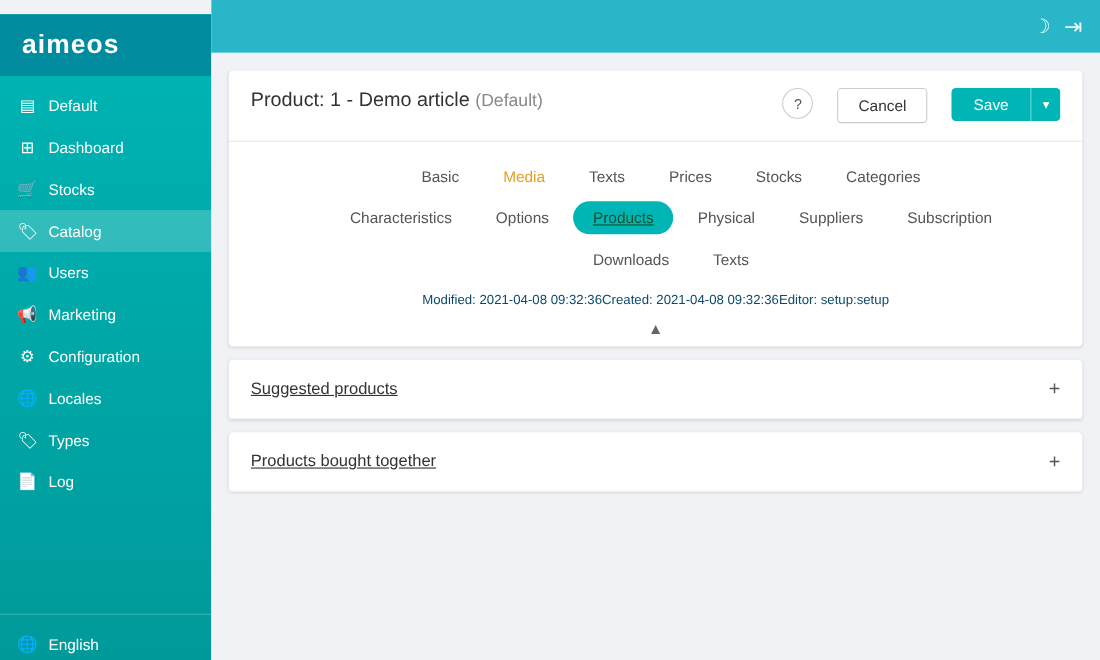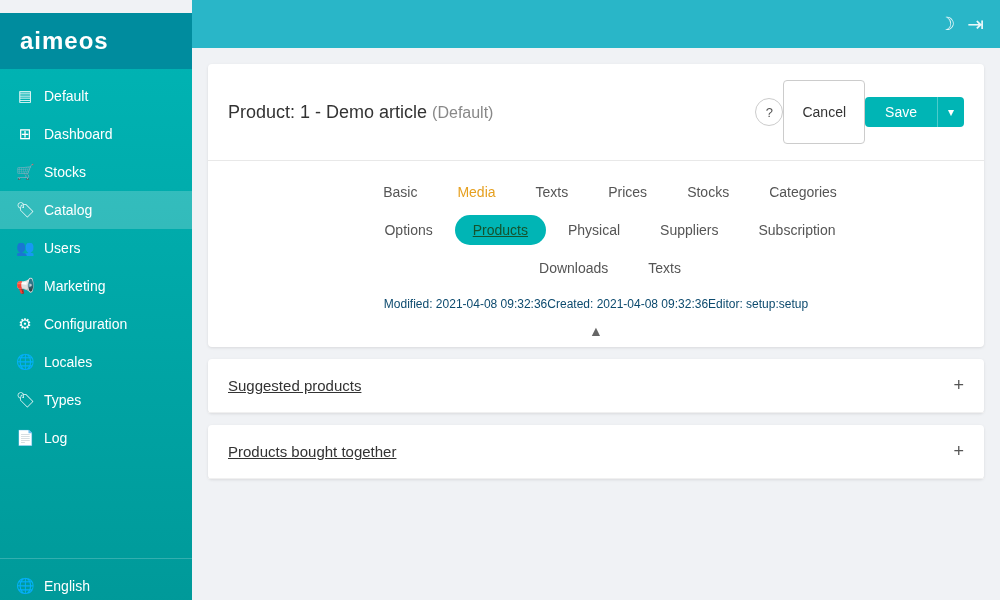--- a/index.html
+++ b/index.html
@@ -84,23 +84,23 @@
     .card {
       background: white;
       border-radius: 4px;
       box-shadow: 0 1px 3px rgba(0,0,0,0.1);
       margin-bottom: 12px;
     }
 
     
     .product-header {
       display: flex;
-      align-items: center;
+      align-items: flex-start;
       padding: 16px 20px;
-      gap: 0;
+      gap: 22px;
       border-bottom: 1px solid #e8e8e8;
     }
     .product-title {
       flex: 1;
       font-size: 18px;
       font-weight: 500;
       color: #333;
     }
     .product-title .default-badge {
       color: #888;
@@ -111,21 +111,21 @@
       width: 28px; height: 28px;
       border: 1px solid #ccc;
       border-radius: 50%;
       background: white;
       cursor: pointer;
       font-size: 13px;
       color: #555;
       display: flex; align-items: center; justify-content: center;
     }
     .cancel-btn {
-      padding: 23px 18px;
+      padding: 7px 18px;
       border: 1px solid #ccc;
       border-radius: 4px;
       background: white;
       cursor: pointer;
       font-size: 14px;
       color: #333;
     }
     .save-btn-group {
       display: flex;
       align-items: stretch;
@@ -313,20 +313,21 @@
       <div class="tabs-container">
         <div class="tabs-row">
           <button class="tab-item">Basic</button>
           <button class="tab-item accent">Media</button>
           <button class="tab-item">Texts</button>
           <button class="tab-item">Prices</button>
           <button class="tab-item">Stocks</button>
           <button class="tab-item">Categories</button>
         </div>
         <div class="tabs-row">
+          <button class="tab-item">Characteristics</button>
           <button class="tab-item">Options</button>
           <button class="tab-item active">Products</button>
           <button class="tab-item">Physical</button>
           <button class="tab-item">Suppliers</button>
           <button class="tab-item">Subscription</button>
         </div>
         <div class="tabs-row">
           <button class="tab-item">Downloads</button>
           <button class="tab-item">Texts</button>
         </div>

